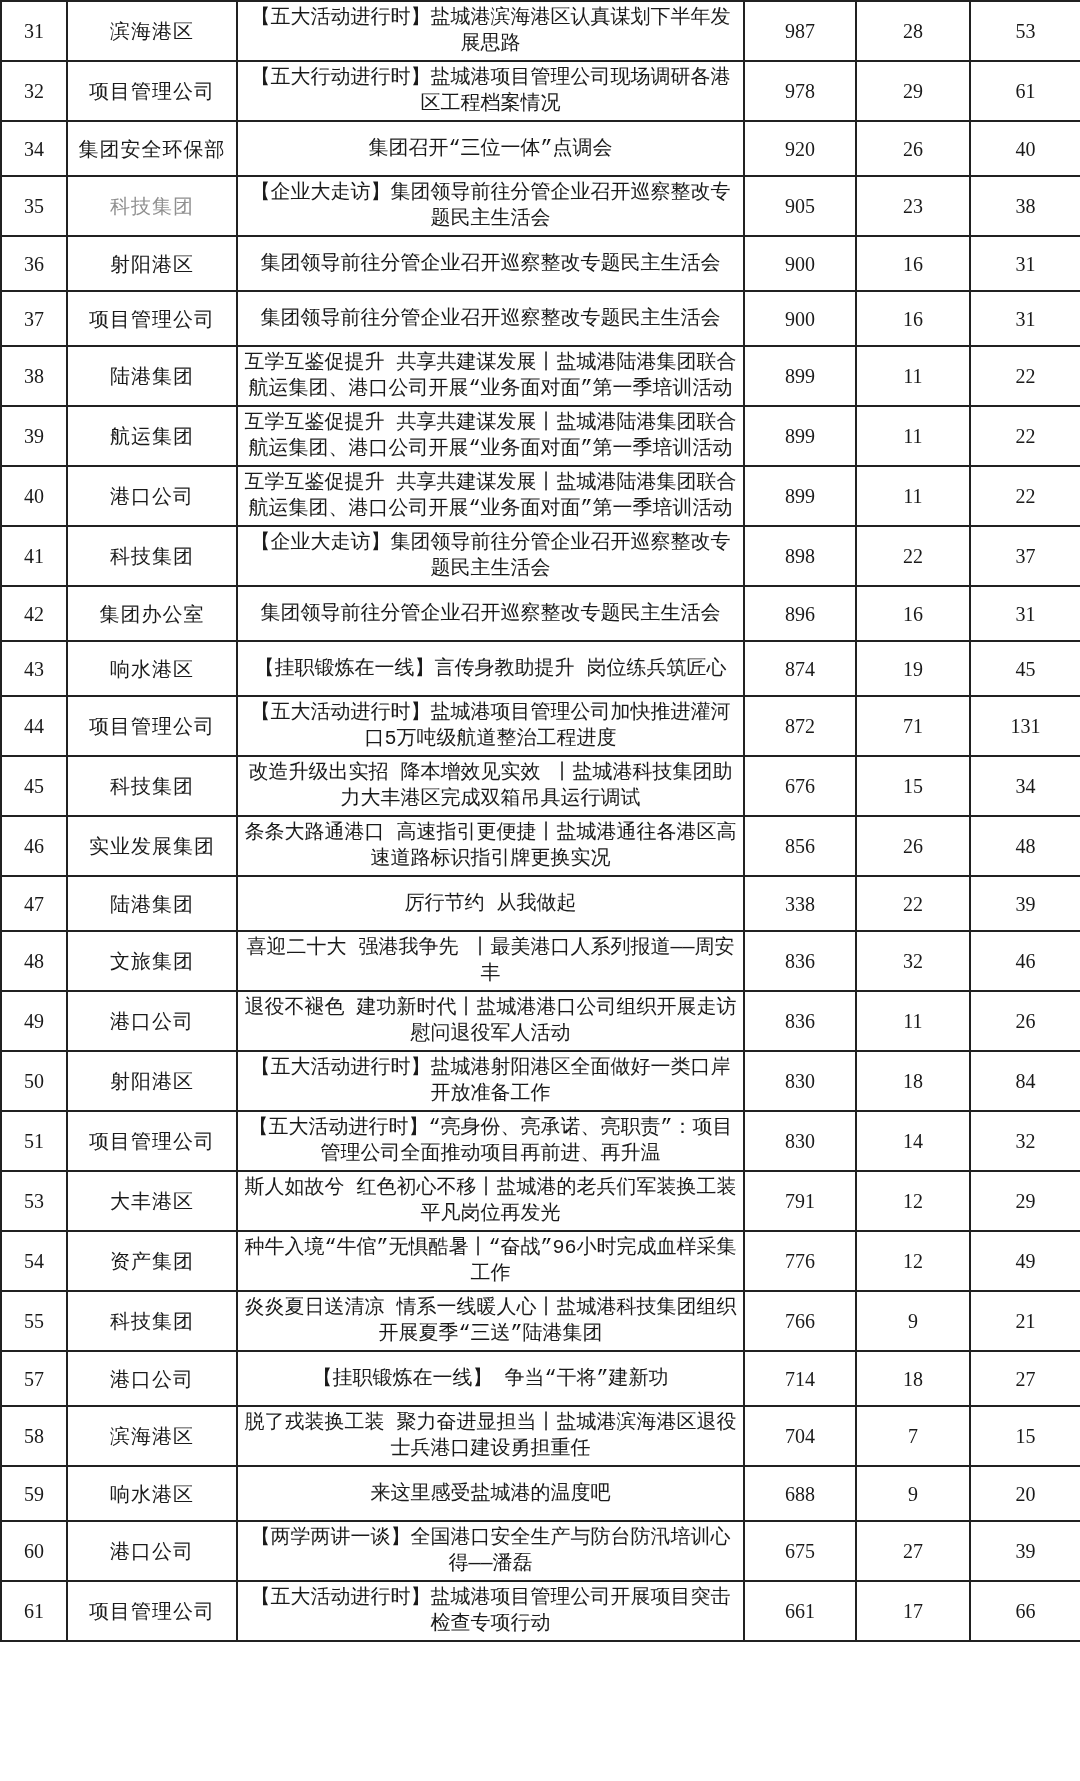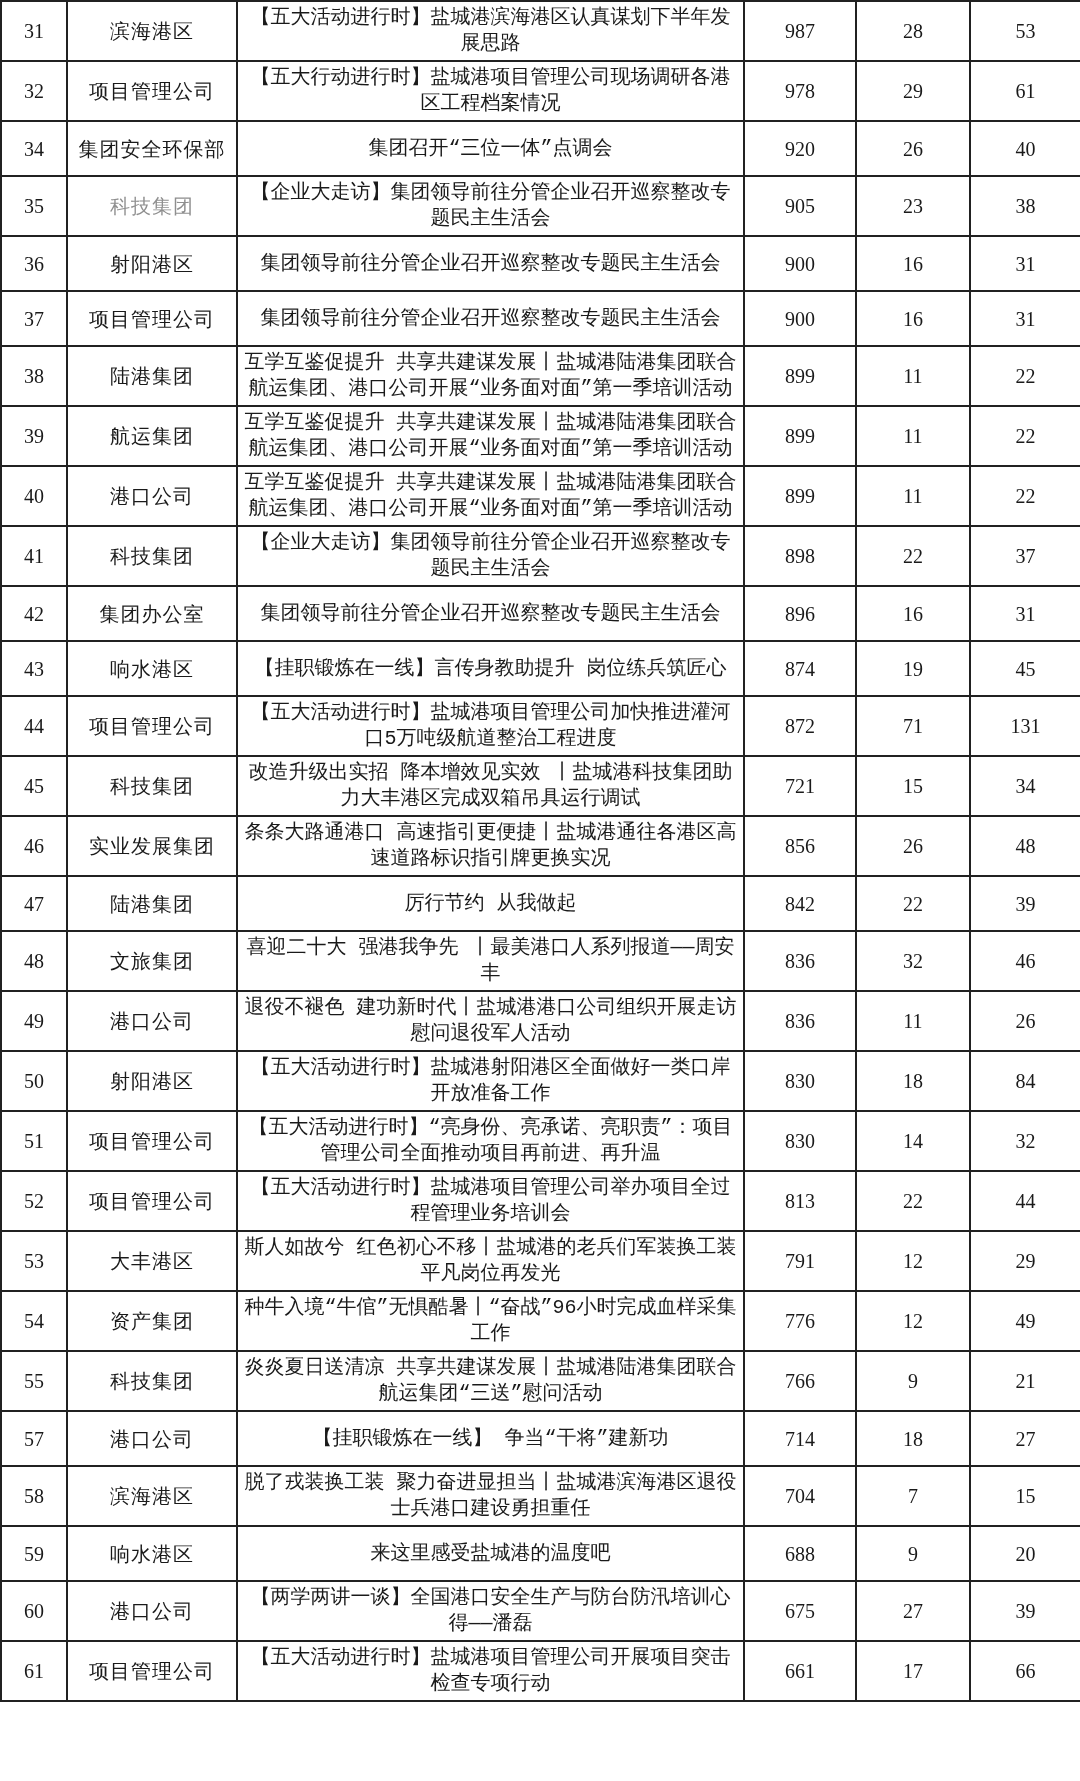--- a/index.html
+++ b/index.html
@@ -153,37 +153,37 @@
     <td class="org-cell">项目管理公司</td>
     <td class="title-cell">【五大活动进行时】盐城港项目管理公司加快推进灌河口5万吨级航道整治工程进度</td>
     <td class="metric-cell">872</td>
     <td class="metric-cell">71</td>
     <td class="metric-cell">131</td>
   </tr>
       <tr>
     <td class="rank-cell">45</td>
     <td class="org-cell">科技集团</td>
     <td class="title-cell">改造升级出实招 降本增效见实效 丨盐城港科技集团助力大丰港区完成双箱吊具运行调试</td>
-    <td class="metric-cell">721</td>
+    <td class="metric-cell">676</td>
     <td class="metric-cell">15</td>
     <td class="metric-cell">34</td>
   </tr>
       <tr>
     <td class="rank-cell">46</td>
     <td class="org-cell">实业发展集团</td>
     <td class="title-cell">条条大路通港口 高速指引更便捷丨盐城港通往各港区高速道路标识指引牌更换实况</td>
     <td class="metric-cell">856</td>
     <td class="metric-cell">26</td>
     <td class="metric-cell">48</td>
   </tr>
       <tr>
     <td class="rank-cell">47</td>
     <td class="org-cell">陆港集团</td>
     <td class="title-cell">厉行节约 从我做起</td>
-    <td class="metric-cell">842</td>
+    <td class="metric-cell">338</td>
     <td class="metric-cell">22</td>
     <td class="metric-cell">39</td>
   </tr>
       <tr>
     <td class="rank-cell">48</td>
     <td class="org-cell">文旅集团</td>
     <td class="title-cell">喜迎二十大 强港我争先 丨最美港口人系列报道——周安丰</td>
     <td class="metric-cell">836</td>
     <td class="metric-cell">32</td>
     <td class="metric-cell">46</td>
@@ -206,47 +206,39 @@
   </tr>
       <tr>
     <td class="rank-cell">51</td>
     <td class="org-cell">项目管理公司</td>
     <td class="title-cell">【五大活动进行时】“亮身份、亮承诺、亮职责”：项目管理公司全面推动项目再前进、再升温</td>
     <td class="metric-cell">830</td>
     <td class="metric-cell">14</td>
     <td class="metric-cell">32</td>
   </tr>
       <tr>
-    <td class="rank-cell">52</td>
-    <td class="org-cell">项目管理公司</td>
-    <td class="title-cell">【五大活动进行时】盐城港项目管理公司举办项目全过程管理业务培训会</td>
-    <td class="metric-cell">813</td>
-    <td class="metric-cell">22</td>
-    <td class="metric-cell">44</td>
-  </tr>
-      <tr>
     <td class="rank-cell">53</td>
     <td class="org-cell">大丰港区</td>
     <td class="title-cell">斯人如故兮 红色初心不移丨盐城港的老兵们军装换工装 平凡岗位再发光</td>
     <td class="metric-cell">791</td>
     <td class="metric-cell">12</td>
     <td class="metric-cell">29</td>
   </tr>
       <tr>
     <td class="rank-cell">54</td>
     <td class="org-cell">资产集团</td>
     <td class="title-cell">种牛入境“牛倌”无惧酷暑丨“奋战”96小时完成血样采集工作</td>
     <td class="metric-cell">776</td>
     <td class="metric-cell">12</td>
     <td class="metric-cell">49</td>
   </tr>
       <tr>
     <td class="rank-cell">55</td>
     <td class="org-cell">科技集团</td>
-    <td class="title-cell">炎炎夏日送清凉 共享共建谋发展丨盐城港陆港集团联合航运集团“三送”慰问活动</td>
+    <td class="title-cell">炎炎夏日送清凉 情系一线暖人心丨盐城港科技集团组织开展夏季“三送”陆港集团</td>
     <td class="metric-cell">766</td>
     <td class="metric-cell">9</td>
     <td class="metric-cell">21</td>
   </tr>
       <tr>
     <td class="rank-cell">57</td>
     <td class="org-cell">港口公司</td>
     <td class="title-cell">【挂职锻炼在一线】 争当“干将”建新功</td>
     <td class="metric-cell">714</td>
     <td class="metric-cell">18</td>

